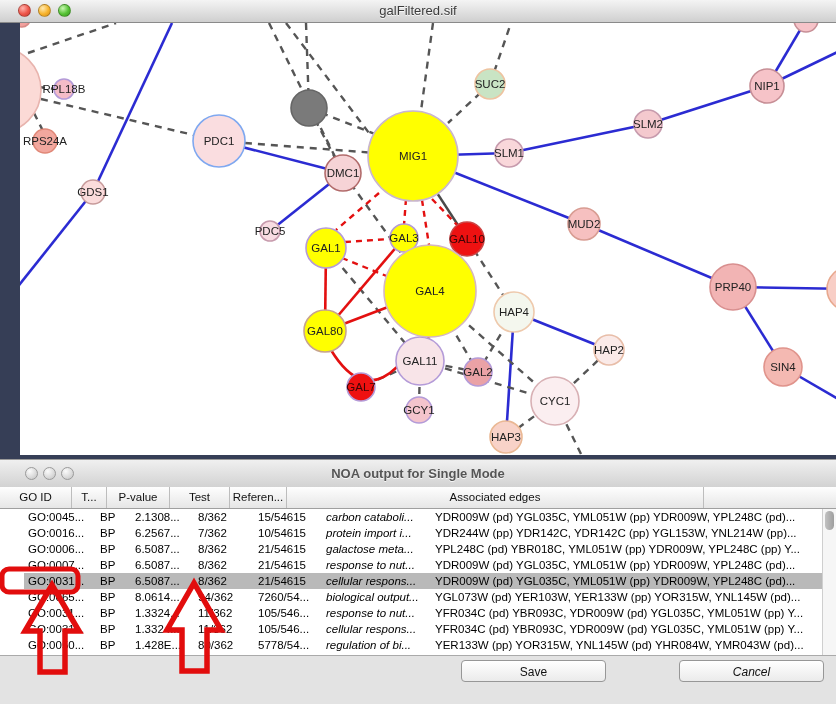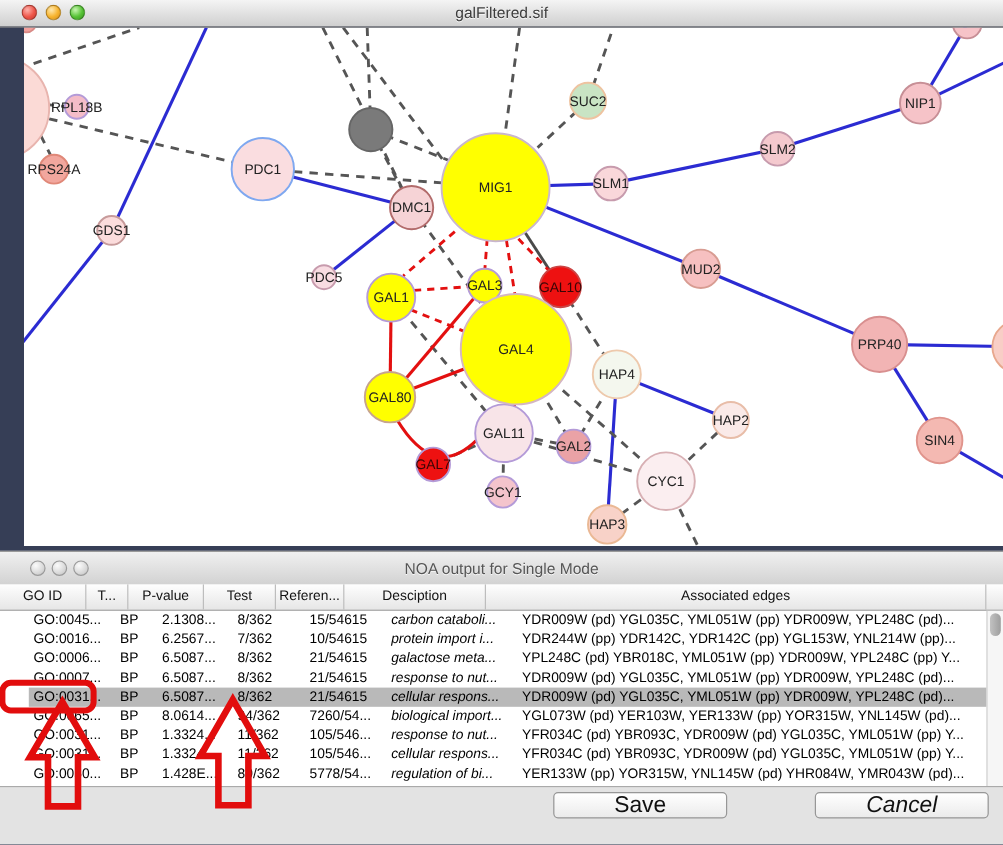--- a/index.html
+++ b/index.html
@@ -24,21 +24,21 @@
   
   #net-window{position:absolute;left:0;top:0;width:836px;height:455px;}
   #net-titlebar{top:0;height:22px;}
   #net-titlebar .title{top:3px;}
   #net-canvas{position:absolute;left:20px;top:23px;width:828px;height:432px;background:#ffffff;}
 
   
   #noa-window{position:absolute;left:0;top:459px;width:836px;height:245px;background:#e3e3e3;}
   #noa-titlebar{top:0;height:27px;background:linear-gradient(#f0f0f0,#d2d2d2);
                 border-top:1px solid #9a9a9a;border-bottom:1px solid #8a8a8a;}
-  #noa-titlebar .title{top:6px;color:#555;}
+  #noa-titlebar .title{top:6px;color:#555;font-weight:bold;}
 
   #noa-table{position:absolute;left:0;top:28px;width:836px;height:168px;background:#ffffff;
              border-bottom:1px solid #aaa;}
   #noa-header{position:absolute;left:0;top:0;width:836px;height:21px;
               background:linear-gradient(#fefefe,#e6e6e6);
               border-bottom:1px solid #9f9f9f;display:flex;}
   .hcell{box-sizing:border-box;border-right:1px solid #bdbdbd;height:21px;
          font-size:11.5px;color:#111;text-align:center;line-height:20px;
          overflow:hidden;white-space:nowrap;}
   #noa-rows{position:absolute;left:0;top:22px;width:822px;padding-left:24px;}
@@ -51,21 +51,21 @@
 
   
   #vscroll{position:absolute;right:0;top:22px;width:14px;height:146px;
            background:#f6f6f6;border-left:1px solid #cfcfcf;box-sizing:border-box;}
   #vscroll .thumb{position:absolute;left:2px;top:2px;width:9px;height:19px;border-radius:5px;
                   background:linear-gradient(90deg,#c2c2c2,#9e9e9e);}
 
   
   .mac-btn{position:absolute;height:22px;border:1px solid #979797;border-radius:4px;
            background:linear-gradient(#ffffff,#ebebeb);
-           font-family:"Liberation Sans",sans-serif;font-size:19px;color:#111;
+           font-family:"Liberation Sans",sans-serif;font-size:12px;color:#111;
            text-align:center;line-height:20px;box-shadow:0 1px 0 rgba(255,255,255,.7) inset;}
 
   
   #annotations{position:absolute;left:0;top:0;width:836px;height:704px;
                pointer-events:none;z-index:60;}
 
   svg text{font-family:"Liberation Sans",sans-serif;}
 </style>
 </head>
 <body>
@@ -271,21 +271,20 @@
       <span class="title">NOA output for Single Mode</span>
     </div>
 
     <div id="noa-table">
       <div id="noa-header">
           <div class="hcell" style="width: 72px;">GO ID</div>
           <div class="hcell" style="width: 35px;">T...</div>
           <div class="hcell" style="width: 63px;">P-value</div>
           <div class="hcell" style="width: 60px;">Test</div>
           <div class="hcell" style="width: 57px;">Referen...</div>
-          <div class="hcell" style="width: 118px;">Desciption</div>
           <div class="hcell" style="width: 417px;">Associated edges</div>
           <div class="hcell" style="width: 14px; border-right: none;"></div>
         </div>
       <div id="noa-rows">
           <div class="trow">
             <div class="tcell" style="width: 72px;">GO:0045...</div>
             <div class="tcell" style="width: 35px;">BP</div>
             <div class="tcell" style="width: 63px;">2.1308...</div>
             <div class="tcell" style="width: 60px;">8/362</div>
             <div class="tcell" style="width: 57px;">15/54615</div>
@@ -327,21 +326,21 @@
             <div class="tcell" style="width: 57px;">21/54615</div>
             <div class="tcell desc" style="width: 118px;">cellular respons...</div>
             <div class="tcell assoc" style="width: 417px;">YDR009W (pd) YGL035C, YML051W (pp) YDR009W, YPL248C (pd)...</div>
           </div>
           <div class="trow">
             <div class="tcell" style="width: 72px;">GO:0065...</div>
             <div class="tcell" style="width: 35px;">BP</div>
             <div class="tcell" style="width: 63px;">8.0614...</div>
             <div class="tcell" style="width: 60px;">94/362</div>
             <div class="tcell" style="width: 57px;">7260/54...</div>
-            <div class="tcell desc" style="width: 118px;">biological import...</div>
+            <div class="tcell desc" style="width: 118px;">biological output...</div>
             <div class="tcell assoc" style="width: 417px;">YGL073W (pd) YER103W, YER133W (pp) YOR315W, YNL145W (pd)...</div>
           </div>
           <div class="trow">
             <div class="tcell" style="width: 72px;">GO:0031...</div>
             <div class="tcell" style="width: 35px;">BP</div>
             <div class="tcell" style="width: 63px;">1.3324...</div>
             <div class="tcell" style="width: 60px;">11/362</div>
             <div class="tcell" style="width: 57px;">105/546...</div>
             <div class="tcell desc" style="width: 118px;">response to nut...</div>
             <div class="tcell assoc" style="width: 417px;">YFR034C (pd) YBR093C, YDR009W (pd) YGL035C, YML051W (pp) Y...</div>

